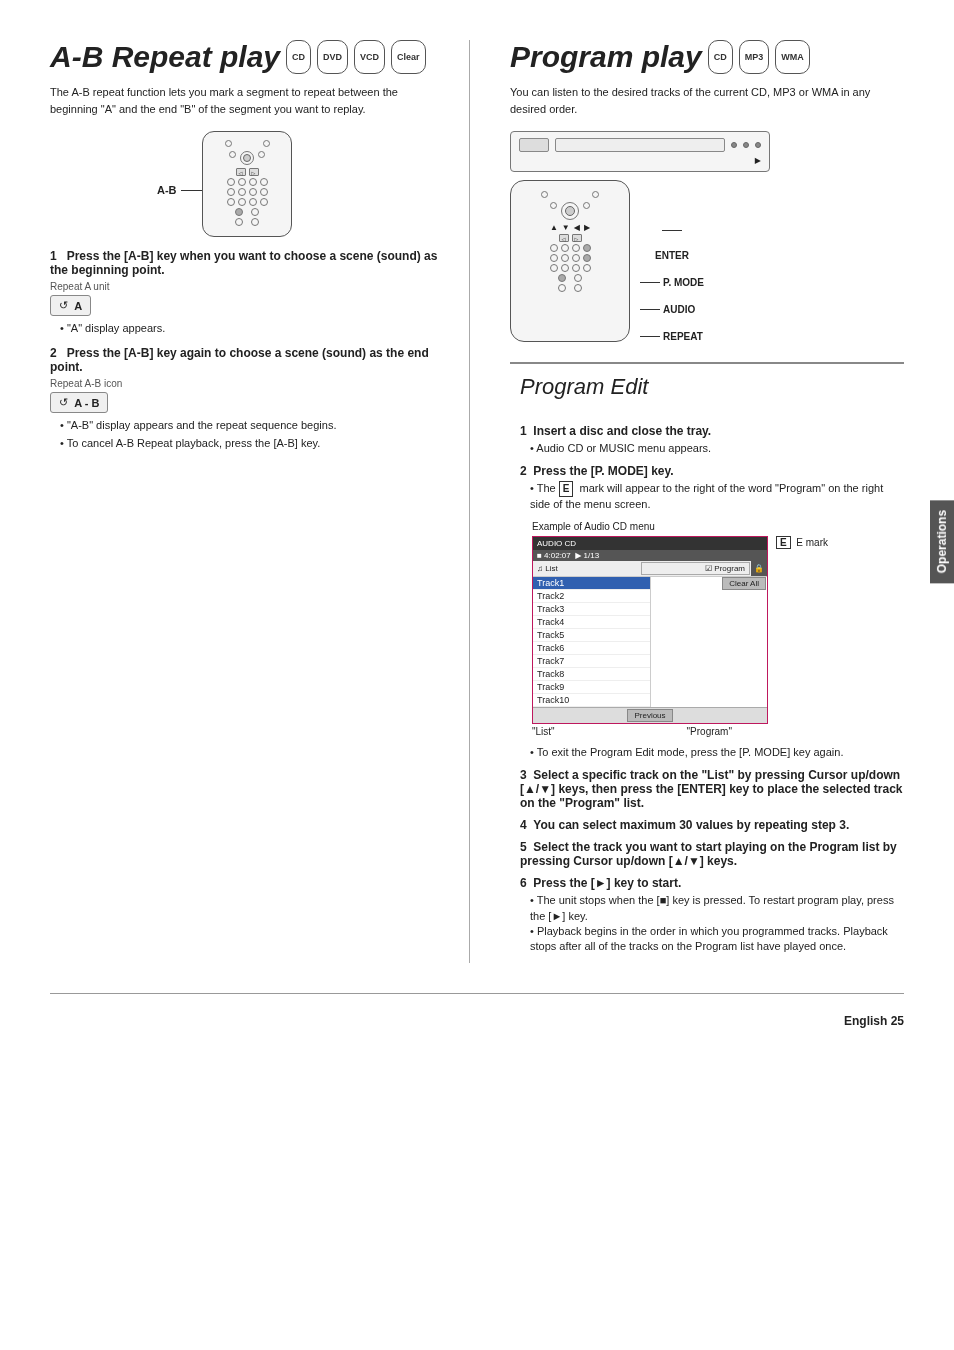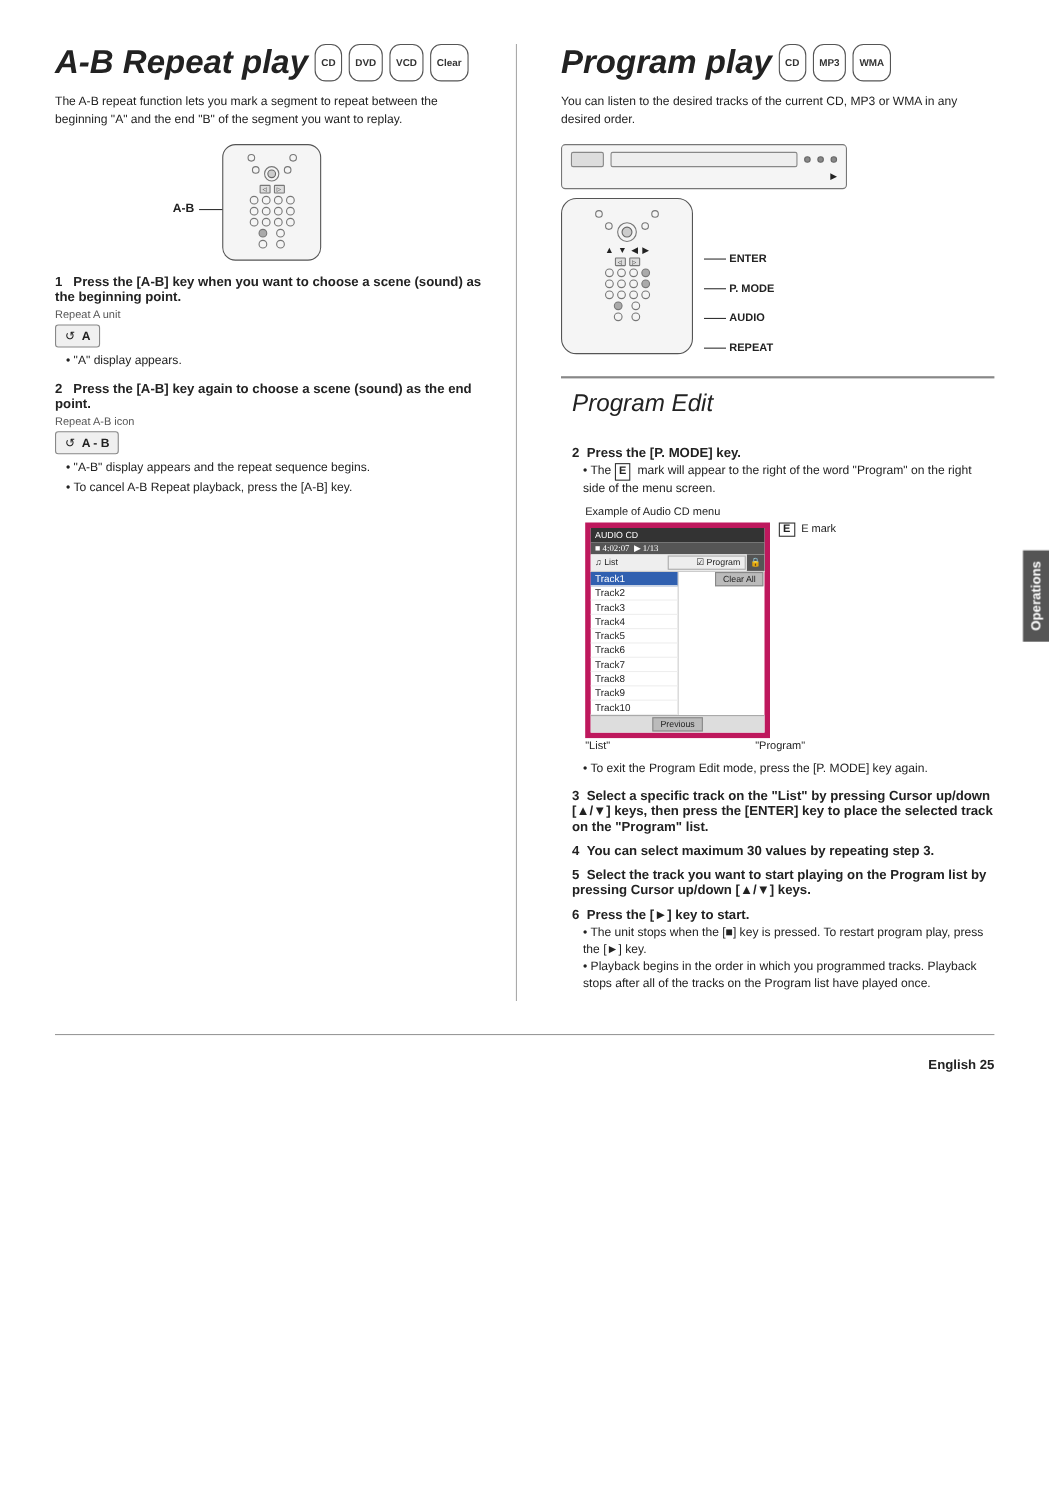--- a/index.html
+++ b/index.html
@@ -192,40 +192,39 @@
     .pe-bullet-list li {
       font-size: 11px;
       line-height: 1.4;
     }
     
     .cd-menu-container {
       margin: 8px 12px;
       position: relative;
     }
     .cd-menu {
-      border: 5px solid #be185d;
-      width: 168px;
+      border: 1px solid #be185d;
+      width: 236px;
       background: #fff;
       font-size: 9px;
     }
     .cd-menu-header {
       background: #333;
       color: #fff;
       padding: 2px 4px;
       display: flex;
       justify-content: space-between;
     }
     .cd-menu-sub-header {
       background: #555;
       color: #fff;
       padding: 1px 4px;
       display: flex;
       justify-content: space-between;
       font-size: 9px;
-      font-family: Liberation Serif, serif;
     }
     .cd-menu-cols {
       display: flex;
     }
     .cd-menu-list {
       flex: 1;
       border-right: 1px solid #ccc;
     }
     .cd-menu-program {
       flex: 1;
@@ -472,21 +471,21 @@
                 <div class="remote-btn-sm" style="background:#aaa;"></div>
                 <div class="remote-btn-sm"></div>
               </div>
               <div class="remote-row" style="justify-content:center; gap:8px;">
                 <div class="remote-btn-sm"></div>
                 <div class="remote-btn-sm"></div>
               </div>
             </div>
 
             <div style="display:flex; flex-direction:column; justify-content:flex-start; padding-top:50px; gap:16px; font-size:10px; font-weight:bold;">
-              <div style="display:flex; align-items:center; gap:3px;">
+              <div style="display:flex; align-items:center; gap:19px;flex-direction:column;">
                 <div style="width:20px;height:1px;background:#333;"></div>
                 <span>ENTER</span>
               </div>
               <div style="display:flex; align-items:center; gap:3px;">
                 <div style="width:20px;height:1px;background:#333;"></div>
                 <span>P. MODE</span>
               </div>
               <div style="display:flex; align-items:center; gap:3px;">
                 <div style="width:20px;height:1px;background:#333;"></div>
                 <span>AUDIO</span>
@@ -496,20 +495,28 @@
                 <span>REPEAT</span>
               </div>
             </div>
           </div>
         </div>
       </div>
 
       <div class="program-edit-section">
         <div class="program-edit-title">Program Edit</div>
 
+        <div class="pe-step">
+          <p class="pe-step-title">
+            <strong>1</strong>&nbsp;&nbsp;<span>Insert a disc and close the tray.</span>
+          </p>
+          <ul class="pe-bullet-list">
+            <li>Audio CD or MUSIC menu appears.</li>
+          </ul>
+        </div>
 
         <div class="pe-step">
           <p class="pe-step-title">
             <strong>2</strong>&nbsp;&nbsp;<span>Press the [P. MODE] key.</span>
           </p>
           <ul class="pe-bullet-list">
             <li>
               The <span class="e-mark-box">E</span> mark will appear to the right of the word "Program" on the right side of the menu screen.
             </li>
           </ul>

